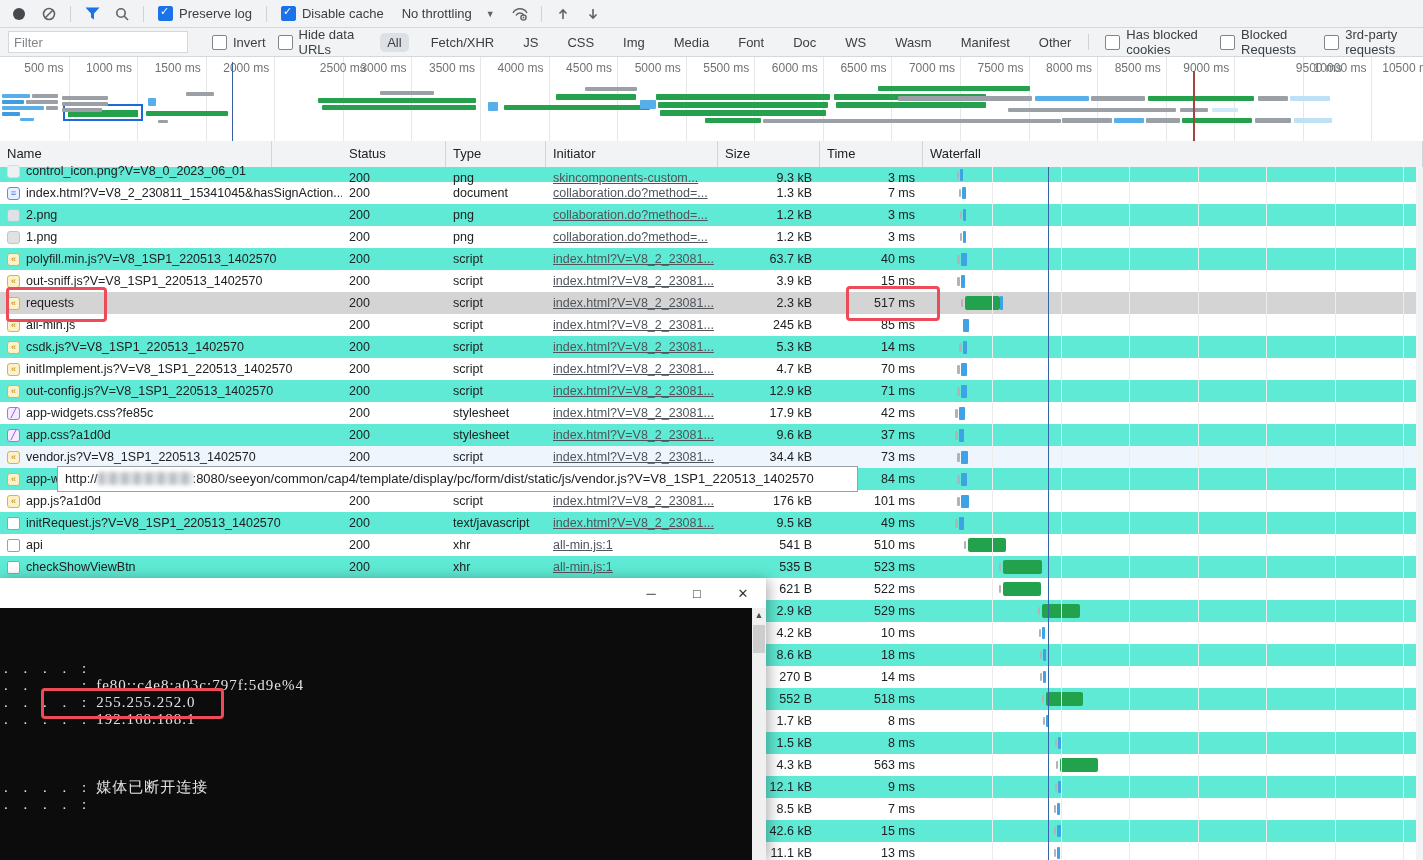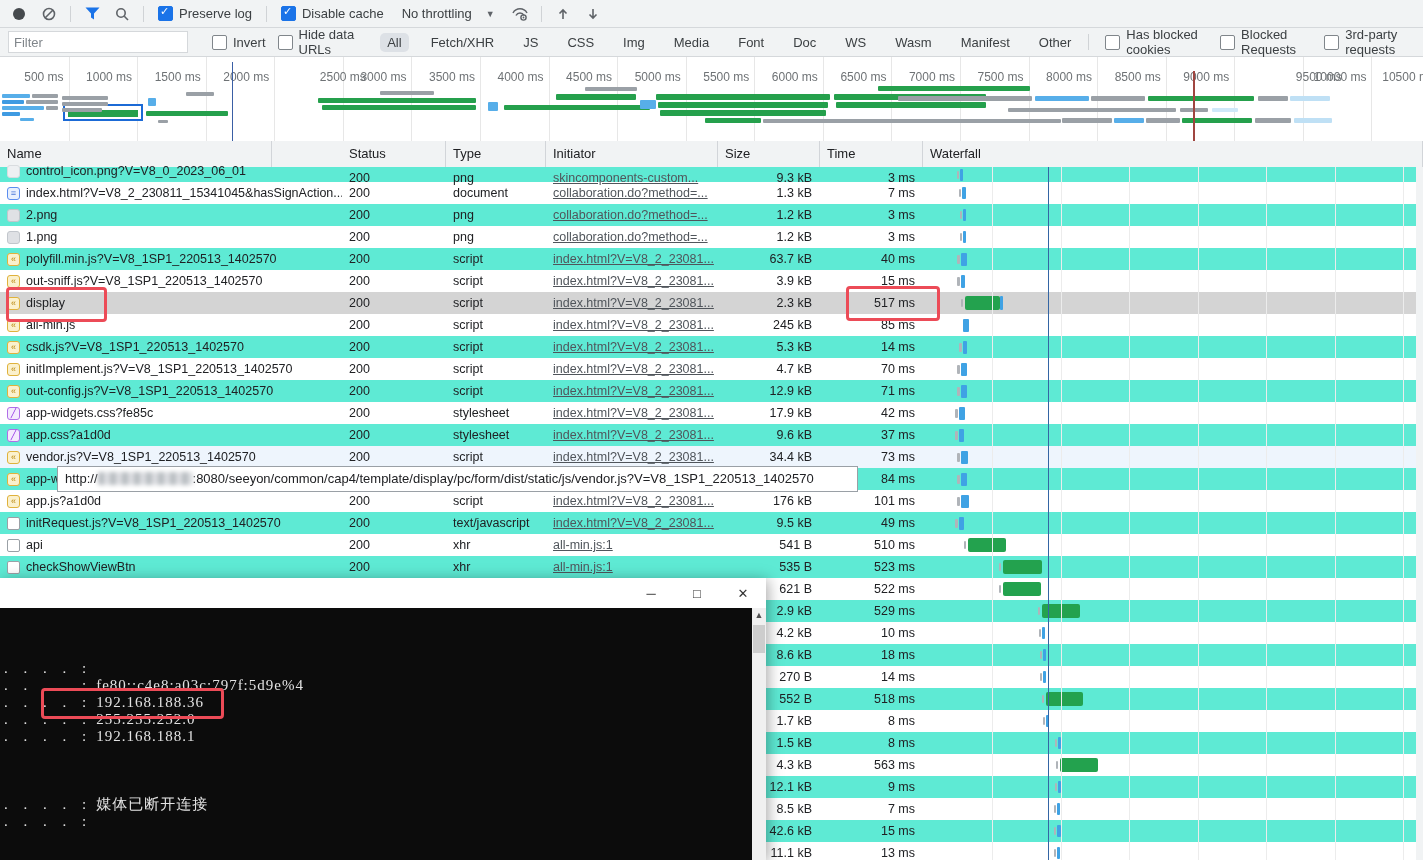--- a/index.html
+++ b/index.html
@@ -23,21 +23,21 @@
              display:flex;align-items:center;font-size:13px;color:#3c4043;padding-left:8px;box-sizing:border-box;}
   #filter-input{width:168px;height:18px;border:1px solid #d5d8db;background:#fff;font-size:13px;color:#8b5cf6;
                 padding:1px 5px;margin-right:18px;font-family:inherit;}
   #filter-input::placeholder{color:#80868b;}
   .pills{display:flex;align-items:center;gap:15px;margin-left:14px;}
   .pill{padding:2px 7px;border-radius:5px;cursor:pointer;white-space:nowrap;}
   .pill.active{background:#dde1e6;}
   
   #overview{left:0;top:57px;width:1423px;height:84px;background:#fff;border-bottom:1px solid #cdd0d4;overflow:hidden;cursor:ew-resize;}
   .ovgrid{position:absolute;top:0;bottom:0;width:1px;background:#e7e7e7;}
-  .ovlabel{position:absolute;top:13px;font-size:12px;color:#6e7275;transform:translateX(-100%);padding-right:5px;white-space:nowrap;}
+  .ovlabel{position:absolute;top:4px;font-size:12px;color:#6e7275;transform:translateX(-100%);padding-right:5px;white-space:nowrap;}
   #ovbars{position:absolute;left:0;top:27px;width:1423px;height:57px;}
   .ovbar{position:absolute;border-radius:1px;}
   #ov-selbox{position:absolute;left:63px;top:20px;width:80px;height:17px;border:2px solid #1b6ad6;background:#fff;box-sizing:border-box;}
   #ov-selbox .fill{position:absolute;left:3px;top:4px;width:70px;height:7px;background:#25a04c;}
   #ov-dcl{position:absolute;left:232px;top:5px;bottom:0;width:1px;background:#3a5fa5;}
   #ov-load{position:absolute;left:1193px;top:14px;bottom:0;width:2px;background:#a04540;}
   
   #thead{left:0;top:141px;width:1423px;height:26px;background:#f1f3f4;border-bottom:1px solid #cdd0d4;font-size:13px;}
   .hcell{position:absolute;top:0;height:26px;line-height:26px;padding-left:7px;box-sizing:border-box;
          border-right:1px solid #d2d5d9;color:#202124;overflow:hidden;white-space:nowrap;}
@@ -405,21 +405,21 @@
       <div class="cell c-size">3.9 kB</div>
       <div class="cell c-time">15 ms</div>
       <div class="cell c-wf">
         <div class="wfbar" style="left: 34px; top: 6.5px; width: 3px; height: 9px; background: rgb(176, 180, 185); border-radius: 1px;"></div>
         <div class="wfbar" style="left: 38px; top: 4.5px; width: 4px; height: 13px; background: rgb(63, 162, 228); border-radius: 1px;"></div>
       </div>
     </div>
     <div class="row sel" style="top: 125px; height: 22px;">
       <div class="cell c-name">
         <span class="ficon js">«</span>
-        <span>display</span>
+        <span>requests</span>
       </div>
       <div class="cell c-status">200</div>
       <div class="cell c-type">script</div>
       <div class="cell c-init">
         <span class="init-link">index.html?V=V8_2_23081...</span>
       </div>
       <div class="cell c-size">2.3 kB</div>
       <div class="cell c-time">517 ms</div>
       <div class="cell c-wf">
         <div class="wfbar" style="left: 38px; top: 7px; width: 2px; height: 8px; background: rgb(176, 180, 185); border-radius: 1px;"></div>
@@ -756,21 +756,20 @@
 <div class="abs" id="terminal">
   <div id="term-title">
     <div class="wbtn">─</div>
     <div class="wbtn">□</div>
     <div class="wbtn">✕</div>
   </div>
   <div id="term-body">
     <div id="term-lines">
         <div class="tline"><span class="tprefix">. . . . :</span></div>
         <div class="tline"><span class="tprefix">. . . . :</span><span class="tval">fe80::c4e8:a03c:797f:5d9e%4</span></div>
-        <div class="tline"><span class="tprefix">. . . . :</span><span class="tval">192.168.188.36</span></div>
         <div class="tline"><span class="tprefix">. . . . :</span><span class="tval">255.255.252.0</span></div>
         <div class="tline"><span class="tprefix">. . . . :</span><span class="tval">192.168.188.1</span></div>
         <div class="tline"></div>
         <div class="tline"></div>
         <div class="tline"></div>
         <div class="tline"><span class="tprefix">. . . . :</span><span class="tval">媒体已断开连接</span></div>
         <div class="tline"><span class="tprefix">. . . . :</span></div>
       </div>
   </div>
   <div id="term-scroll">

